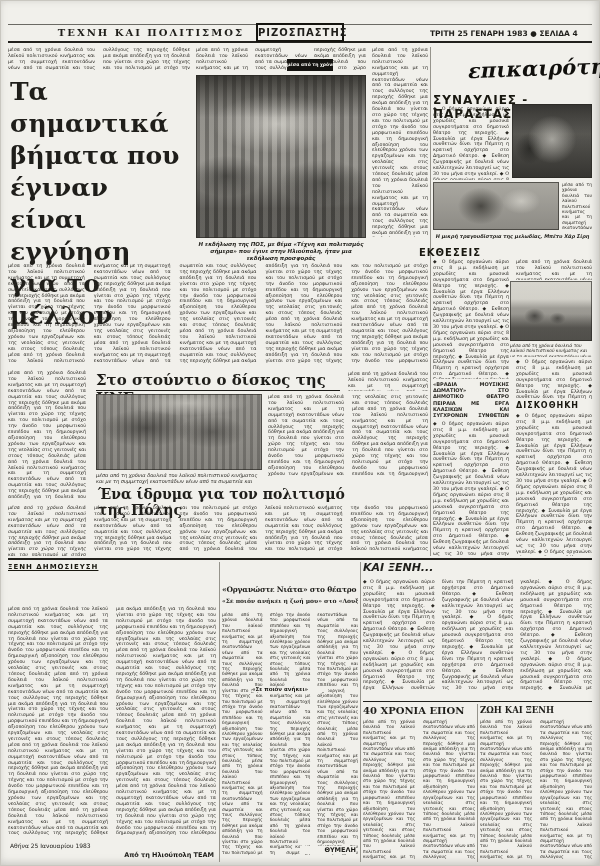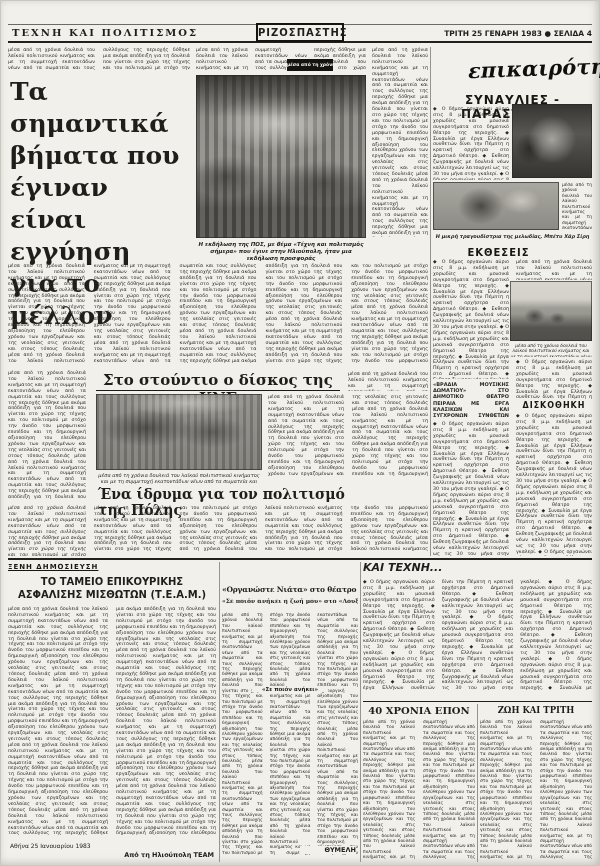--- a/index.html
+++ b/index.html
@@ -14,36 +14,36 @@
   .ft { font-size:4.8px; line-height:5.9px; text-align:justify; overflow:hidden; color:#2b2924;
         overflow-wrap:anywhere; column-fill:auto; }
   .fs44 { font-size:4.4px; line-height:5.4px; }
   .c2 { column-count:2; column-gap:8px; }
   .c3 { column-count:3; column-gap:7px; }
   .c4 { column-count:4; column-gap:8px; }
   .c5 { column-count:5; column-gap:9px; }
   .it { font-style:italic; }
   .bd { font-weight:bold; }
   .serif { font-family:"DejaVu Serif", serif; }
-  .ctr { text-align:center; }
+  .ctr { text-align:left; }
   .heading { font-weight:bold; color:#18170f; }
   .photo { box-shadow: inset 0 0 0 1px rgba(40,38,34,.65); }
   .caption { font-weight:bold; font-style:italic; text-align:center; color:#201f1a; }
   .paperbg { background:#f1f0eb; }
 </style>
 </head>
 <body>
 
 <div id="page">
 
   <div class="abs" style="left:8px; top:24px; width:584px; height:1px; background:#6b6a64;"></div>
   <div class="abs rule" style="left:8px; top:41px; width:584px; height:2px;"></div>
-  <div class="abs serif bd" style="left:12px; top:27px; width:240px; font-size:10px; letter-spacing:2px;">ΤΕΧΝΗ ΚΑΙ ΠΟΛΙΤΙΣΜΟΣ</div>
+  <div class="abs serif bd" style="left:4px; top:27px; width:240px; font-size:10px; letter-spacing:2px;text-align:right;">ΤΕΧΝΗ ΚΑΙ ΠΟΛΙΤΙΣΜΟΣ</div>
   <div class="abs paperbg ctr bd" style="left:256px; top:23px; width:88px; height:19px; border:2px solid #15140f; font-size:10px; line-height:15px; letter-spacing:1px;">ΡΙΖΟΣΠΑΣΤΗΣ</div>
-  <div class="abs bd" style="left:430px; top:29px; width:162px; font-size:7.5px; text-align:right;">ΤΡΙΤΗ 25 ΓΕΝΑΡΗ 1983 ● ΣΕΛΙΔΑ 4</div>
+  <div class="abs bd" style="left:430px; top:29px; width:162px; font-size:7.5px; text-align:left;">ΤΡΙΤΗ 25 ΓΕΝΑΡΗ 1983 ● ΣΕΛΙΔΑ 4</div>
 
   <div class="abs ft c2" style="left:8px; top:47px; width:182px; height:25px;">μέσα από τη χρόνια δουλειά του λαϊκού πολιτιστικού κινήματος και με τη συμμετοχή εκατοντάδων νέων από τα σωματεία και τους συλλόγους της περιοχής δόθηκε μια ακόμα απόδειξη για τη δουλειά που γίνεται στο χώρο της τέχνης και του πολιτισμού με στόχο την άνοδο του μορφωτικού επιπέδου και τη δημιουργική αξιοποίηση του ελεύθερου χρόνου των εργαζομένων και της νεολαίας στις γειτονιές και στους </div>
   <div class="abs ft c3" style="left:196px; top:47px; width:170px; height:25px;">μέσα από τη χρόνια δουλειά του λαϊκού πολιτιστικού κινήματος και με τη συμμετοχή εκατοντάδων νέων από τα σωματεία και τους συλλόγους της περιοχής δόθηκε μια ακόμα απόδειξη για τη δουλειά που γίνεται στο χώρο της τέχνης και του πολιτισμού με στόχο την άνοδο του μορφωτικού επιπέδου και τη δημιουργική αξιοποίηση του ελεύθερου χρόνου των εργαζομένων και της νεολαίας σ</div>
   <div class="abs bd ctr" style="left:287px; top:59px; width:46px; height:12px; background:#141310; color:#f4f3ef; font-size:4.5px; line-height:12px; white-space:nowrap; overflow:hidden;">μέσα από τη χρόνια δουλειά του λαϊκού πολιτι</div>
 
   <div class="abs serif bd" style="left:10px; top:76px; width:170px; font-size:25px; line-height:32px;">Τα σημαντικά βήματα που έγιναν είναι εγγύηση για το μέλλον</div>
 
   <div class="abs photo" style="left:196px; top:75px; width:170px; height:163px;
               background:
                linear-gradient(180deg, rgba(35,34,30,.75), rgba(35,34,30,0) 26%),
@@ -77,21 +77,20 @@
   <div class="abs ft c4" style="left:94px; top:505px; width:334px; height:51px;">μέσα από τη χρόνια δουλειά του λαϊκού πολιτιστικού κινήματος και με τη συμμετοχή εκατοντάδων νέων από τα σωματεία και τους συλλόγους της περιοχής δόθηκε μια ακόμα απόδειξη για τη δουλειά που γίνεται στο χώρο της τέχνης και του πολιτισμού με στόχο την άνοδο του μορφωτικού επιπέδου και τη δημιουργική αξιοποίηση του ελεύθερου χρόνου των εργαζομένων και της νεολαίας στις γειτονιές και στους τόπους δουλειάς  μέσα από τη χρόνια δουλειά του λαϊκού πολιτιστικού κινήματος και με τη συμμετοχή εκατοντάδων νέων από τα σωματεία και τους συλλόγους της περιοχής δόθηκε μια ακόμα απόδειξη για τη δουλειά που γίνεται στο χώρο της τέχνης και του πολιτισμού με στόχο την άνοδο του μορφωτικού επιπέδου και τη δημιουργική αξιοποίηση του ελεύθερου χρόνου των εργαζομένων και της νεολαίας στις γειτονιές και στους τόπους δουλειάς  μέσα από τη χρόνια δουλειά του λαϊκού πολιτιστικού κινήματος και με τη συμμετοχή εκατοντάδων νέων από τα σωματεία και τους συλλόγους της περιοχής δόθηκε μια ακόμα απόδειξη για τη δουλειά που γίνεται στο χώρο της τέχνης και του πολιτισμού με στόχο την άνοδο του μορφωτικού επιπέδου και τη δημιουργική αξιοποίηση του ελεύθερου χρόνου των εργαζομένων και της νεολαίας στις γειτονιές και στους τόπους δουλειάς  μέσα από τη χρόνια δουλειά του λαϊκού πολιτιστικού κινήματος και με τη συμμετοχή εκατοντάδων νέων από τα σωματεία και τους συλλόγους της περιοχής δόθηκε μια ακόμα απόδειξη για τη δουλ</div>
 
   <div class="abs rule" style="left:8px; top:558px; width:584px; height:1.5px;"></div>
 
   <div class="abs vrule" style="left:430px; top:47px; height:509px;"></div>
   <div class="abs vrule" style="left:219px; top:562px; height:300px;"></div>
   <div class="abs vrule" style="left:360px; top:562px; height:300px;"></div>
   <div class="abs vrule" style="left:477px; top:704px; height:158px;"></div>
 
   <div class="abs heading" style="left:8px; top:563px; font-size:7px; letter-spacing:1px;text-decoration:underline;">ΞΕΝΗ ΔΗΜΟΣΙΕΥΣΗ</div>
-  <div class="abs bd ctr" style="left:8px; top:575px; width:208px; height:27px; font-size:10px; line-height:13px; overflow:hidden;">ΤΟ ΤΑΜΕΙΟ ΕΠΙΚΟΥΡΙΚΗΣ ΑΣΦΑΛΙΣΗΣ ΜΙΣΘΩΤΩΝ (Τ.Ε.Α.Μ.)</div>
   <div class="abs ft c2" style="left:8px; top:606px; width:208px; height:234px;">μέσα από τη χρόνια δουλειά του λαϊκού πολιτιστικού κινήματος και με τη συμμετοχή εκατοντάδων νέων από τα σωματεία και τους συλλόγους της περιοχής δόθηκε μια ακόμα απόδειξη για τη δουλειά που γίνεται στο χώρο της τέχνης και του πολιτισμού με στόχο την άνοδο του μορφωτικού επιπέδου και τη δημιουργική αξιοποίηση του ελεύθερου χρόνου των εργαζομένων και της νεολαίας στις γειτονιές και στους τόπους δουλειάς  μέσα από τη χρόνια δουλειά του λαϊκού πολιτιστικού κινήματος και με τη συμμετοχή εκατοντάδων νέων από τα σωματεία και τους συλλόγους της περιοχής δόθηκε μια ακόμα απόδειξη για τη δουλειά που γίνεται στο χώρο της τέχνης και του πολιτισμού με στόχο την άνοδο του μορφωτικού επιπέδου και τη δημιουργική αξιοποίηση του ελεύθερου χρόνου των εργαζομένων και της νεολαίας στις γειτονιές και στους τόπους δουλειάς  μέσα από τη χρόνια δουλειά του λαϊκού πολιτιστικού κινήματος και με τη συμμετοχή εκατοντάδων νέων από τα σωματεία και τους συλλόγους της περιοχής δόθηκε μια ακόμα απόδειξη για τη δουλειά που γίνεται στο χώρο της τέχνης και του πολιτισμού με στόχο την άνοδο του μορφωτικού επιπέδου και τη δημιουργική αξιοποίηση του ελεύθερου χρόνου των εργαζομένων και της νεολαίας στις γειτονιές και στους τόπους δουλειάς  μέσα από τη χρόνια δουλειά του λαϊκού πολιτιστικού κινήματος και με τη συμμετοχή εκατοντάδων νέων από τα σωματεία και τους συλλόγους της περιοχής δόθηκε μια ακόμα απόδειξη για τη δουλειά που γίνεται στο χώρο της τέχνης και του πολιτισμού με στόχο την άνοδο του μορφωτικού επιπέδου και τη δημιουργική αξιοποίηση του ελεύθερου χρόνου των εργαζομένων και της νεολαίας στις γειτονιές και στους τόπους δουλειάς  μέσα από τη χρόνια δουλειά του λαϊκού πολιτιστικού κινήματος και με τη συμμετοχή εκατοντάδων νέων από τα σωματεία και τους συλλόγους της περιοχής δόθηκε μια ακόμα απόδειξη για τη δουλειά που γίνεται στο χώρο της τέχνης και του πολιτισμού με στόχο την άνοδο του μορφωτικού επιπέδου και τη δημιουργική αξιοποίηση του ελεύθερου χρόνου των εργαζομένων και της νεολαίας στις γειτονιές και στους τόπους δουλειάς  μέσα από τη χρόνια δουλειά του λαϊκού πολιτιστικού κινήματος και με τη συμμετοχή εκατοντάδων νέων από τα σωματεία και τους συλλόγους της περιοχής δόθηκε μια ακόμα απόδειξη για τη δουλειά που γίνεται στο χώρο της τέχνης και του πολιτισμού με στόχο την άνοδο του μορφωτικού επιπέδου και τη δημιουργική αξιοποίηση του ελεύθερου χρόνου των εργαζομένων και της νεολαίας στις γειτονιές και στους τόπους δουλειάς  μέσα από τη χρόνια δουλειά του λαϊκού πολιτιστικού κινήματος και με τη συμμετοχή εκατοντάδων νέων από τα σωματεία και τους συλλόγους της περιοχής δόθηκε μια ακόμα απόδειξη για τη δουλειά που γίνεται στο χώρο της τέχνης και του πολιτισμού με στόχο την άνοδο του μορφωτικού επιπέδου και τη δημιουργική αξιοποίηση του ελεύθερου χρόνου των εργαζομένων και της νεολαίας στις γειτονιές και στους τόπους δουλειάς  μέσα από τη χρόνια δουλειά του λαϊκού πολιτιστικού κινήματος και με τη συμμετοχή εκατοντάδων νέων από τα σωματεία και τους συλλόγους της περιοχής δόθηκε μια ακόμα απόδειξη για τη δουλειά που γίνεται στο χώρο της τέχνης και του πολιτισμού με στόχο την άνοδο του μορφωτικού επιπέδου και τη δημιουργική αξιοποίηση του ελεύθερου χρόνου των εργαζομένων και της νεολαίας στις γειτονιές και στους τόπους δουλειάς  μέσα από τη χρόνια δουλειά του λαϊκού πολιτιστικού κινήματος και με τη συμμετοχή εκατοντάδων νέων από τα σωματεία και τους συλλόγους της περιοχής δόθηκε μια ακόμα απόδειξη για τη δουλειά που γίνεται στο χώρο της τέχνης και του πολιτισμού με στόχο την άνοδο του μορφωτικού επιπέδου και τη δημιουργική αξιοποίηση του ελεύθερου χρόνου των εργαζομένων και της νεολαίας στις γειτονιές και στους τόπους δουλειάς  μέσα από τη χρόνια δουλειά του λαϊκού πολιτιστικού κινήματος και με τη συμμετοχή εκατοντάδων νέων από τα σωματεία και τους συλλόγους της περιοχής δόθηκε μια ακόμα απόδειξη για τη δουλειά που γίνεται στο χώρο της τέχνης και του πολιτισμού με στόχο την άνοδο του μορφωτικού επιπέδου και τη δημιουργική αξιοποίηση</div>
   <div class="abs" style="left:10px; top:842px; width:204px; font-size:6px;">Αθήνα 25 Ιανουαρίου 1983</div>
   <div class="abs bd" style="left:10px; top:851px; width:204px; font-size:6.5px; text-align:right;">Από τη Ηλιούπολη ΤΕΑΜ</div>
 
   <div class="abs serif bd ctr" style="left:222px; top:585px; width:136px; font-size:7.5px; letter-spacing:-0.2px; white-space:nowrap; overflow:hidden;">«Οργανώστε Νιάτα» στο θέατρο «Αθηνά»</div>
   <div class="abs serif bd ctr" style="left:222px; top:597px; width:136px; font-size:6px; white-space:nowrap; overflow:hidden;">«Σε ποιόν ανήκει η ζωή μου» στο «Λουξεμβούργο»</div>
   <div class="abs ft fs44 c3" style="left:222px; top:612px; width:136px; height:246px;">μέσα από τη χρόνια δουλειά του λαϊκού πολιτιστικού κινήματος και με τη συμμετοχή εκατοντάδων νέων από τα σωματεία και τους συλλόγους της περιοχής δόθηκε μια ακόμα απόδειξη για τη δουλειά που γίνεται στο χώρο της τέχνης και του πολιτισμού με στόχο την άνοδο του μορφωτικού επιπέδου και τη δημιουργική αξιοποίηση του ελεύθερου χρόνου των εργαζομένων και της νεολαίας στις γειτονιές και στους τόπους δουλειάς  μέσα από τη χρόνια δουλειά του λαϊκού πολιτιστικού κινήματος και με τη συμμετοχή εκατοντάδων νέων από τα σωματεία και τους συλλόγους της περιοχής δόθηκε μια ακόμα απόδειξη για τη δουλειά που γίνεται στο χώρο της τέχνης και του πολιτισμού με στόχο την άνοδο του μορφωτικού επιπέδου και τη δημιουργική αξιοποίηση του ελεύθερου χρόνου των εργαζομένων και της νεολαίας στις γειτονιές και στους τόπους δουλειάς  μέσα από τη χρόνια δουλειά του λαϊκού πολιτιστικού κινήματος και με τη συμμετοχή εκατοντάδων νέων από τα σωματεία και τους συλλόγους της περιοχής δόθηκε μια ακόμα απόδειξη για τη δουλειά που γίνεται στο χώρο της τέχνης και του πολιτισμού με στόχο την άνοδο του μορφωτικού επιπέδου και τη δημιουργική αξιοποίηση του ελεύθερου χρόνου των εργαζομένων και της νεολαίας στις γειτονιές και στους τόπους δουλειάς  μέσα από τη χρόνια δουλειά του λαϊκού πολιτιστικού κινήματος και με τη συμμετοχή εκατοντάδων νέων από τα σωματεία και τους συλλόγους της περιοχής δόθηκε μια ακόμα απόδειξη για τη δουλειά που γίνεται στο χώρο της τέχνης και του πολιτισμού με στόχο την άνοδο του μορφωτικού επιπέδου και τη δημιουργική αξιοποίηση του ελεύθερου χρόνου των εργαζομένων και της νεολαίας στις γειτονιές και στους τόπους δουλειάς  μέσα από τη χρόνια δουλειά του λαϊκού πολιτιστικού κινήματος και με τη συμμετοχή εκατοντάδων νέων από τα σωματεία και τους συλλόγους της περιοχής δόθηκε μια ακόμα απόδειξη για τη δουλειά που γίνεται στο χώρο της τέχνης και του πολιτισμού με στόχο την άνοδο του μορφωτικού επιπέδου και τη δημιουργική αξιοποίηση του ελεύθερου χρόνου των εργαζομένων και της νεολαίας στις γειτονιές και στους τόπους δουλειάς  μέσα από τη χρόνια δουλειά του λαϊκού πολιτιστικού κινήματος και με τη συμμετοχή εκατοντάδων νέων από τα σωματεία και τους συλλόγους της περιοχής δόθηκε μια ακόμα απόδειξη για τη δουλειά που γίνεται στο χώρο της τέχνης και του πολιτισμού με στόχο την άνοδο του μορφωτικού επιπέδου και τη δημιουργική αξιοποίηση του ελεύθερου χρόνου των εργαζομένων και της νεολαίας στις γειτονιές και στους τόπους δουλειάς  μέσα από τη χρόνια δουλειά του λαϊκού πολιτιστικού κινήματος και με τη συμμετοχή εκατοντάδων νέων από τα σωματεία και τους συλλόγους της περιοχής δόθηκε μια ακόμα απόδειξη για τη δουλειά που γίνεται στο χώρο της τέχνης και του πολιτισμού με στόχο την άνοδο του μορφωτικού επιπέδου και τη δημιουργική αξιοποίηση του ελεύθερου χρόνου των εργαζομένων και της νεολαίας στις γειτονιές και στους τόπους δουλειάς  μέσα από τη χρόνια δουλειά του λαϊκού πολιτιστικού κινήματος και με τη συμμετοχή εκατοντάδων νέων από τα σωματεία και τους συλλόγους της περιοχής δόθηκε μια ακόμα απόδειξη για τη δουλειά που γίνεται στο χώρο της τέχνης και του πολιτισμού με στόχο την άνοδο του μορφωτικού επιπέδου και τη δημιουργική αξιοποίηση του ελεύθερου χρόνου των εργαζομένων και της νεολαίας στις γειτονιές και στους τόπους δουλειάς  μέσ</div>
   <div class="abs bd ctr paperbg" style="left:252px; top:686px; width:76px; font-size:5.5px;">«Σε ποιόν ανήκει»</div>
   <div class="abs bd paperbg" style="left:300px; top:846px; width:56px; font-size:6.5px; text-align:right;">ΘΥΜΕΛΗ</div>
 
@@ -126,23 +125,23 @@
                linear-gradient(180deg, rgba(235,233,225,.65) 0 30%, rgba(235,233,225,0) 45%),
                radial-gradient(ellipse 18% 18% at 30% 58%, rgba(20,19,17,.55), transparent 70%),
                radial-gradient(ellipse 14% 14% at 58% 62%, rgba(20,19,17,.45), transparent 70%),
                linear-gradient(0deg, rgba(28,27,24,.5) 0 22%, transparent 45%),
                linear-gradient(180deg,#b3b1aa,#84827c);"></div>
   <div class="abs ft it ctr fs44" style="left:510px; top:343px; width:82px; height:14px;">μέσα από τη χρόνια δουλειά του λαϊκού πολιτιστικού κινήματος και με τη συμμετοχή εκατοντάδων νέων από τα σωματεία και τους συλλόγους</div>
   <div class="abs ft" style="left:516px; top:359px; width:76px; height:40px;">◆ Ο δήμος οργανώνει αύριο στις 8 μ.μ. εκδήλωση με χορωδίες και μουσικά συγκροτήματα στο δημοτικό θέατρο της περιοχής. ◆ Συναυλία με έργα Ελλήνων συνθετών δίνει την Πέμπτη η κρατική ορχήστρα στο Δημοτικό Θέατρο. ◆ Εκθεση ζωγραφικής με δουλειά νέων καλλιτεχνών λειτουργ</div>
   <div class="abs heading ctr" style="left:516px; top:401px; width:76px; font-size:8px; letter-spacing:1px;">ΔΙΣΚΟΘΗΚΗ</div>
   <div class="abs ft" style="left:516px; top:413px; width:76px; height:143px;">◆ Ο δήμος οργανώνει αύριο στις 8 μ.μ. εκδήλωση με χορωδίες και μουσικά συγκροτήματα στο δημοτικό θέατρο της περιοχής. ◆ Συναυλία με έργα Ελλήνων συνθετών δίνει την Πέμπτη η κρατική ορχήστρα στο Δημοτικό Θέατρο. ◆ Εκθεση ζωγραφικής με δουλειά νέων καλλιτεχνών λειτουργεί ως τις 30 του μήνα στην γκαλερί.  ◆ Ο δήμος οργανώνει αύριο στις 8 μ.μ. εκδήλωση με χορωδίες και μουσικά συγκροτήματα στο δημοτικό θέατρο της περιοχής. ◆ Συναυλία με έργα Ελλήνων συνθετών δίνει την Πέμπτη η κρατική ορχήστρα στο Δημοτικό Θέατρο. ◆ Εκθεση ζωγραφικής με δουλειά νέων καλλιτεχνών λειτουργεί ως τις 30 του μήνα στην γκαλερί.  ◆ Ο δήμος οργανώνει αύριο στις 8 μ.μ. εκδήλωση με χορωδίες και μουσικά συγκροτήματα στο δημοτικό θέατρο της περιοχής. ◆ Συναυλία με έργα Ελλήνων συνθετών δίνει την Πέμπτη η κρατική ορχήστρα στο Δημοτικό Θέατρο. ◆ Εκθεση ζωγραφικής με δουλειά νέων καλλιτεχνών λειτουργεί ως τις 30 του μήνα στην γ</div>
 
-  <div class="abs bd it" style="left:363px; top:561px; width:110px; font-size:11px;">ΚΑΙ ΤΕΧΝΗ...</div>
+  <div class="abs bd it" style="left:363px; top:561px; width:110px; font-size:11px;">ΚΑΙ ΞΕΝΗ...</div>
   <div class="abs ft c3" style="left:363px; top:579px; width:229px; height:118px;">◆ Ο δήμος οργανώνει αύριο στις 8 μ.μ. εκδήλωση με χορωδίες και μουσικά συγκροτήματα στο δημοτικό θέατρο της περιοχής. ◆ Συναυλία με έργα Ελλήνων συνθετών δίνει την Πέμπτη η κρατική ορχήστρα στο Δημοτικό Θέατρο. ◆ Εκθεση ζωγραφικής με δουλειά νέων καλλιτεχνών λειτουργεί ως τις 30 του μήνα στην γκαλερί.  ◆ Ο δήμος οργανώνει αύριο στις 8 μ.μ. εκδήλωση με χορωδίες και μουσικά συγκροτήματα στο δημοτικό θέατρο της περιοχής. ◆ Συναυλία με έργα Ελλήνων συνθετών δίνει την Πέμπτη η κρατική ορχήστρα στο Δημοτικό Θέατρο. ◆ Εκθεση ζωγραφικής με δουλειά νέων καλλιτεχνών λειτουργεί ως τις 30 του μήνα στην γκαλερί.  ◆ Ο δήμος οργανώνει αύριο στις 8 μ.μ. εκδήλωση με χορωδίες και μουσικά συγκροτήματα στο δημοτικό θέατρο της περιοχής. ◆ Συναυλία με έργα Ελλήνων συνθετών δίνει την Πέμπτη η κρατική ορχήστρα στο Δημοτικό Θέατρο. ◆ Εκθεση ζωγραφικής με δουλειά νέων καλλιτεχνών λειτουργεί ως τις 30 του μήνα στην γκαλερί.  ◆ Ο δήμος οργανώνει αύριο στις 8 μ.μ. εκδήλωση με χορωδίες και μουσικά συγκροτήματα στο δημοτικό θέατρο της περιοχής. ◆ Συναυλία με έργα Ελλήνων συνθετών δίνει την Πέμπτη η κρατική ορχήστρα στο Δημοτικό Θέατρο. ◆ Εκθεση ζωγραφικής με δουλειά νέων καλλιτεχνών λειτουργεί ως τις 30 του μήνα στην γκαλερί.  ◆ Ο δήμος οργανώνει αύριο στις 8 μ.μ. εκδήλωση με χορωδίες και μουσικά συγκροτήματα στο δημοτικό θέατρο της περιοχής. ◆ Συναυλία με έργα Ελλήνων συνθετών δίνει την Πέμπτη η κρατική ορχήστρα στο Δημοτικό Θέατρο. ◆ Εκθεση ζωγραφικής με δουλειά νέων καλλιτεχνών λειτουργεί ως τις 30 του μήνα στην γκαλερί.  ◆ Ο δήμος οργανώνει αύριο στις 8 μ.μ. εκδήλωση με χορωδίες και μουσικά συγκροτήματα στο δημοτικό θέατρο της περιοχής. ◆ Συναυλία με έργα Ελλήνων συνθετών δίνει την Πέμπτη η κρατική ορχήστρα στο Δημοτικό Θέατρο. ◆ Εκθεση ζωγραφικής με δουλειά νέων καλλιτεχνών λειτουργεί ως τις 30 του μήνα στην γκαλερί.  ◆ Ο δήμος οργανώνει αύριο στις 8 μ.μ. εκδήλωση με χορωδίες και μουσικά συγκροτήματα στο δημοτικό θέατρο της περιοχής. ◆ Συναυλία με έργα Ελλήνων συνθετών δίνει την Πέμπτη η κρατική ορχήστρα στο Δημοτικό Θέατρο. ◆ Εκθεση ζωγραφικής με δουλειά νέων καλλιτεχνών λειτουργεί ως τις 30 του μήνα στην γκαλερί.  ◆ Ο δήμος οργανώνει αύριο στις 8 μ.μ. εκδήλωση με χορωδίες και μουσικά συγκροτήματα στο</div>
   <div class="abs rule" style="left:363px; top:701px; width:229px; height:1px;"></div>
 
   <div class="abs serif bd ctr" style="left:363px; top:705px; width:112px; font-size:10px;">40 ΧΡΟΝΙΑ ΕΠΟΝ</div>
   <div class="abs ft fs44 c2" style="left:363px; top:719px; width:112px; height:141px;">μέσα από τη χρόνια δουλειά του λαϊκού πολιτιστικού κινήματος και με τη συμμετοχή εκατοντάδων νέων από τα σωματεία και τους συλλόγους της περιοχής δόθηκε μια ακόμα απόδειξη για τη δουλειά που γίνεται στο χώρο της τέχνης και του πολιτισμού με στόχο την άνοδο του μορφωτικού επιπέδου και τη δημιουργική αξιοποίηση του ελεύθερου χρόνου των εργαζομένων και της νεολαίας στις γειτονιές και στους τόπους δουλειάς  μέσα από τη χρόνια δουλειά του λαϊκού πολιτιστικού κινήματος και με τη συμμετοχή εκατοντάδων νέων από τα σωματεία και τους συλλόγους της περιοχής δόθηκε μια ακόμα απόδειξη για τη δουλειά που γίνεται στο χώρο της τέχνης και του πολιτισμού με στόχο την άνοδο του μορφωτικού επιπέδου και τη δημιουργική αξιοποίηση του ελεύθερου χρόνου των εργαζομένων και της νεολαίας στις γειτονιές και στους τόπους δουλειάς  μέσα από τη χρόνια δουλειά του λαϊκού πολιτιστικού κινήματος και με τη συμμετοχή εκατοντάδων νέων από τα σωματεία και τους συλλόγους της περιοχής δόθηκε μια ακόμα απόδειξη για τη δουλειά που γίνεται στο χώρο της τέχνης και του πολιτισμού με στόχο την άνοδο του μορφωτικού επιπέδου και τη δημιουργική αξιοποίηση του ελεύθερου χρόνου των εργαζομένων και της νεολαίας στις γειτονιές και στους τόπους δουλειάς  μέσα από τη χρόνια δουλειά του λαϊκού πολιτιστικού κινήματος και με τη συμμετοχή εκατοντάδων νέων από τα σωματεία και τους συλλόγους της περιοχής δόθηκε μια ακόμα απόδειξη για τη δουλειά που γίνεται στο χώρο της τέχνης και του πολιτισμού με στόχο την άνοδο του μορφωτικού επιπέδου και τη δημιουργική αξιοποίηση του ελεύθερου χρό</div>
 
-  <div class="abs serif bd ctr" style="left:480px; top:705px; width:112px; font-size:8.5px;">ΖΩΗ ΚΑΙ ΤΡΙΤΗ</div>
+  <div class="abs serif bd ctr" style="left:480px; top:705px; width:112px; font-size:8.5px;">ΖΩΗ ΚΑΙ ΞΕΝΗ</div>
   <div class="abs ft fs44 c2" style="left:480px; top:719px; width:112px; height:141px;">μέσα από τη χρόνια δουλειά του λαϊκού πολιτιστικού κινήματος και με τη συμμετοχή εκατοντάδων νέων από τα σωματεία και τους συλλόγους της περιοχής δόθηκε μια ακόμα απόδειξη για τη δουλειά που γίνεται στο χώρο της τέχνης και του πολιτισμού με στόχο την άνοδο του μορφωτικού επιπέδου και τη δημιουργική αξιοποίηση του ελεύθερου χρόνου των εργαζομένων και της νεολαίας στις γειτονιές και στους τόπους δουλειάς  μέσα από τη χρόνια δουλειά του λαϊκού πολιτιστικού κινήματος και με τη συμμετοχή εκατοντάδων νέων από τα σωματεία και τους συλλόγους της περιοχής δόθηκε μια ακόμα απόδειξη για τη δουλειά που γίνεται στο χώρο της τέχνης και του πολιτισμού με στόχο την άνοδο του μορφωτικού επιπέδου και τη δημιουργική αξιοποίηση του ελεύθερου χρόνου των εργαζομένων και της νεολαίας στις γειτονιές και στους τόπους δουλειάς  μέσα από τη χρόνια δουλειά του λαϊκού πολιτιστικού κινήματος και με τη συμμετοχή εκατοντάδων νέων από τα σωματεία και τους συλλόγους της περιοχής δόθηκε μια ακόμα απόδειξη για τη δουλειά που γίνεται στο χώρο της τέχνης και του πολιτισμού με στόχο την άνοδο του μορφωτικού επιπέδου και τη δημιουργική αξιοποίηση του ελεύθερου χρόνου των εργαζομένων και της νεολαίας στις γειτονιές και στους τόπους δουλειάς  μέσα από τη χρόνια δουλειά του λαϊκού πολιτιστικού κινήματος και με τη συμμετοχή εκατοντάδων νέων από τα σωματεία και τους συλλόγους της περιοχής δόθηκε μια ακόμα απόδειξη για τη δουλειά που γίνεται στο χώρο της τέχνης και του πολιτισμού με στόχο την άνοδο του μορφωτικού επιπέδου και τη δημιουργική αξιοποίηση του ελεύθερου χρό</div>
 
 </div>
 
 </body></html>

